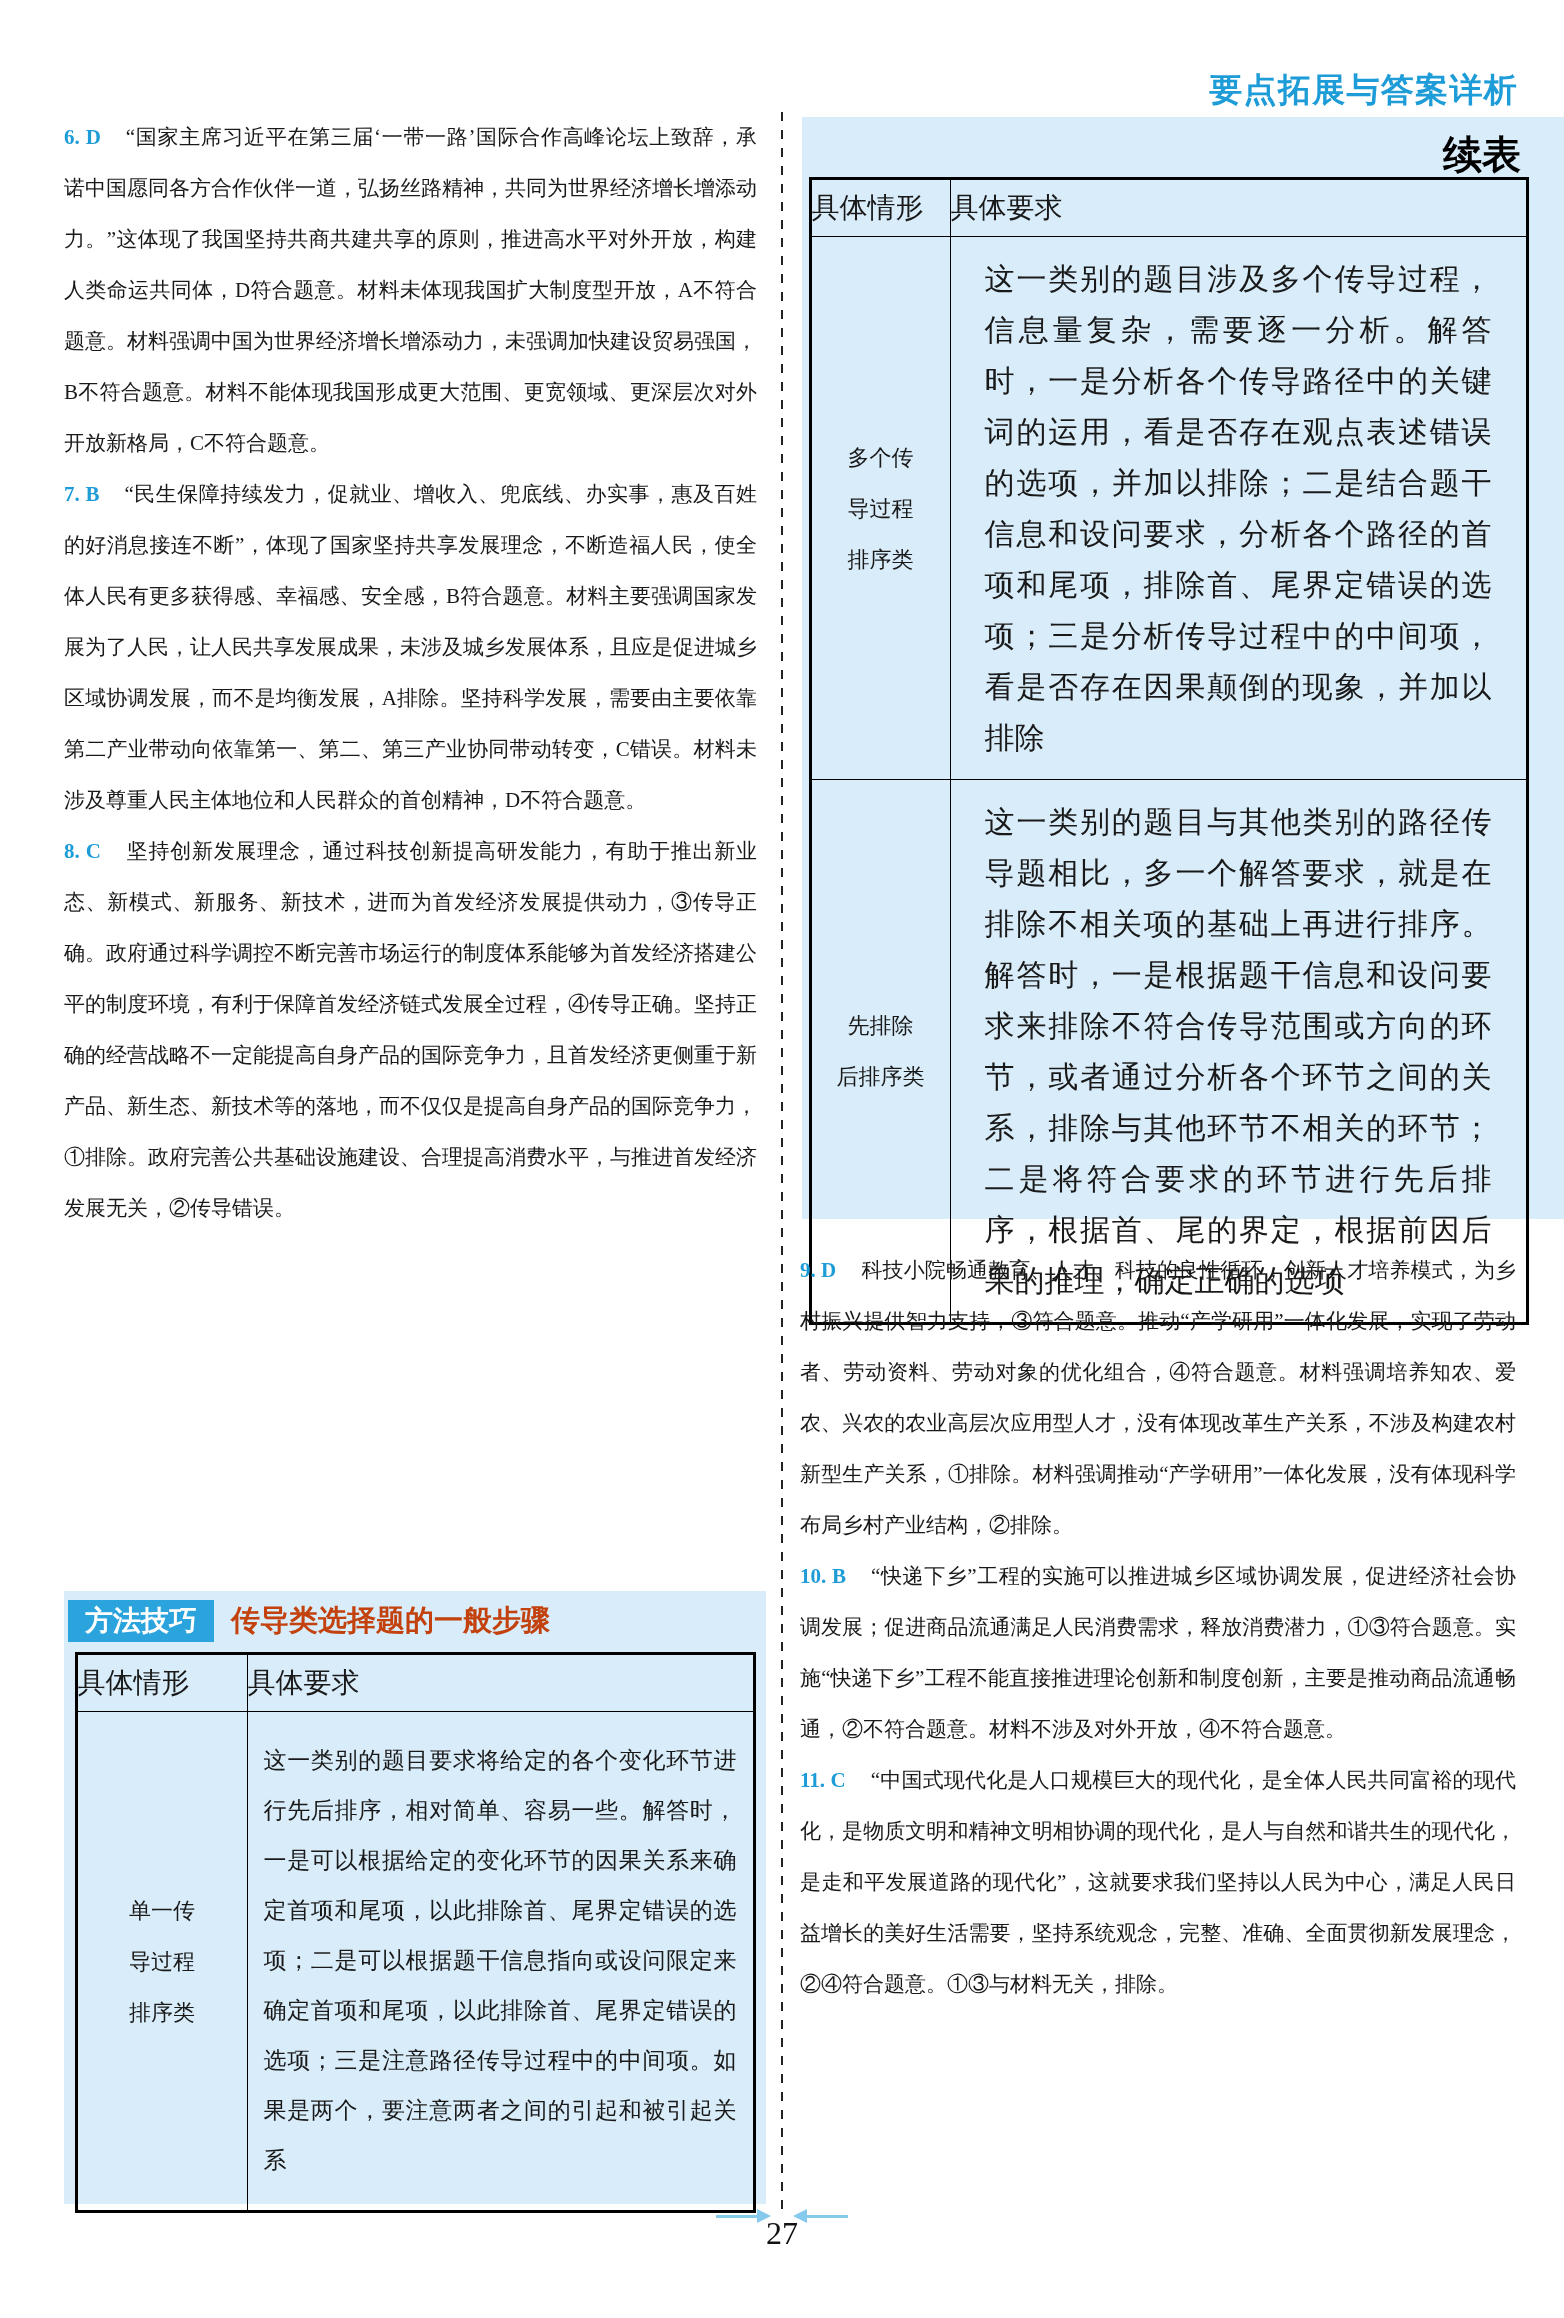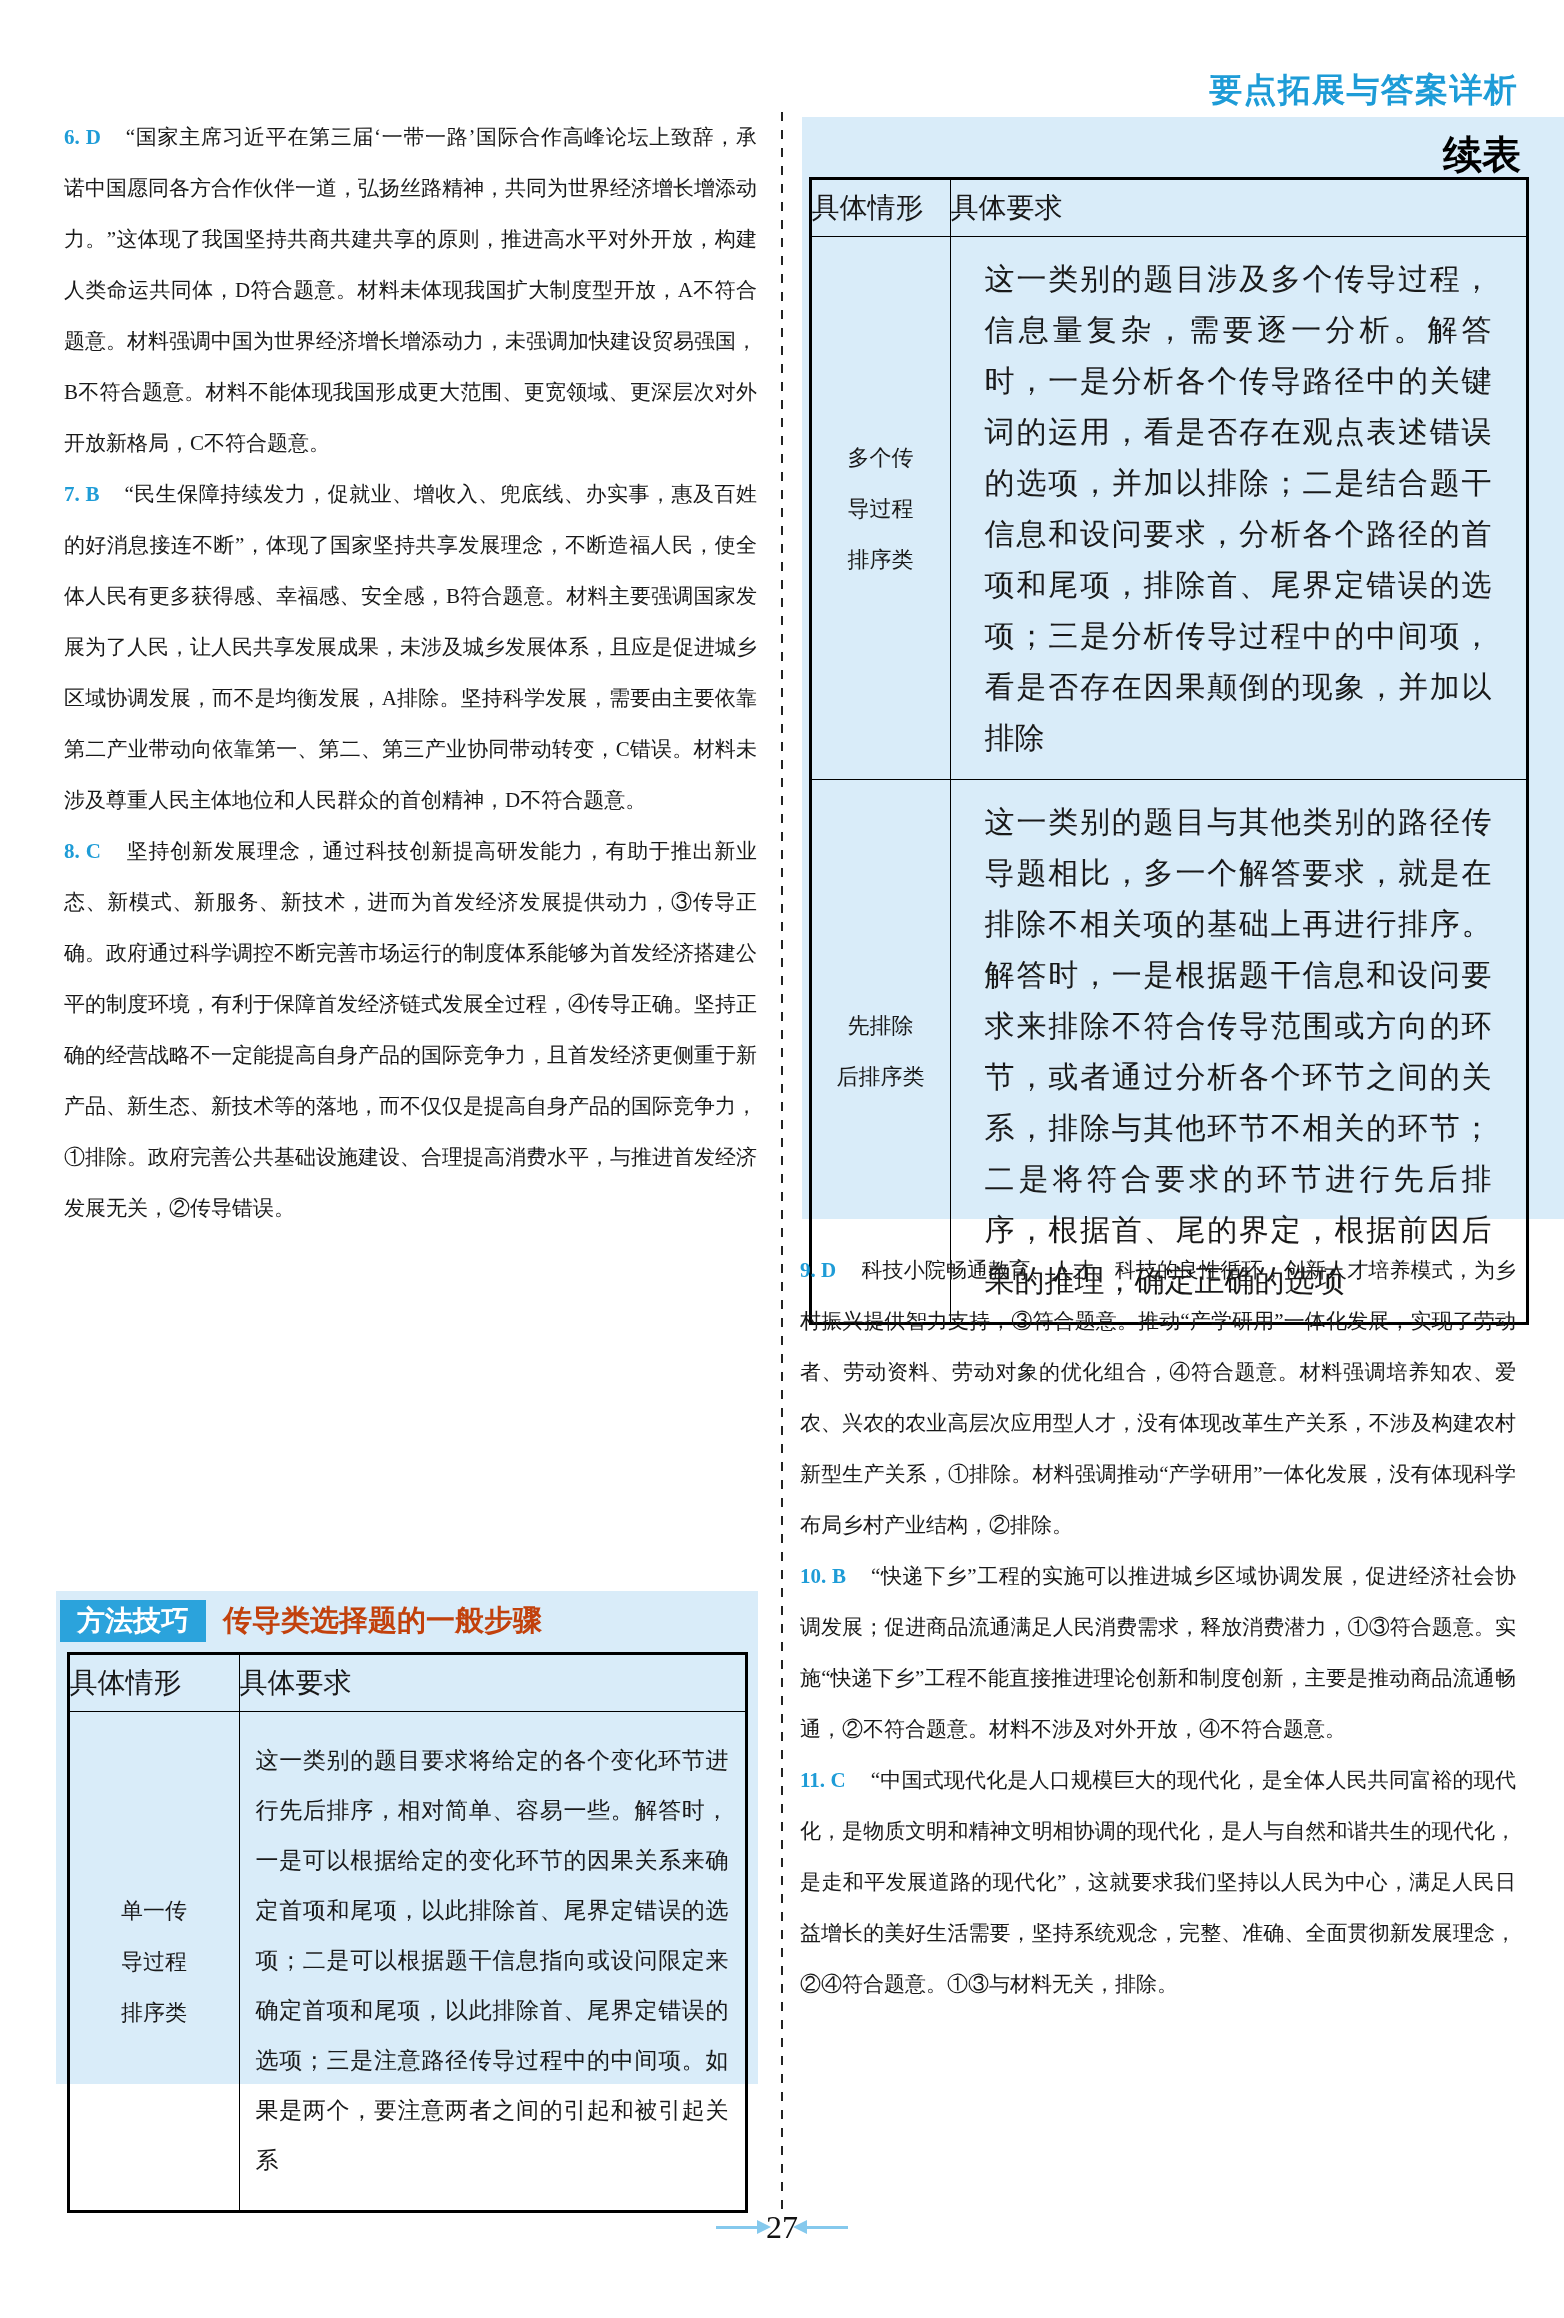--- a/index.html
+++ b/index.html
@@ -17,21 +17,21 @@
         background:repeating-linear-gradient(to bottom,#222 0 8.6px,transparent 8.6px 18px);}
 
   
   .ans{margin:0;font-size:21px;line-height:51px;text-align:justify;}
   .ansnum{font-weight:bold;color:#1e9cd7;margin-right:25px;white-space:nowrap;}
   .col-left-text{position:absolute;left:64px;top:112px;width:693px;}
   .col-right-text{position:absolute;left:800px;top:1245px;width:716px;}
 
   
   .right-panel{position:absolute;left:802px;top:117px;width:762px;height:1102px;background:#d9ecf9;}
-  .left-panel{position:absolute;left:56px;top:1591px;width:702px;height:493px;background:#d9ecf9;}
+  .left-panel{position:absolute;left:64px;top:1591px;width:702px;height:613px;background:#d9ecf9;}
 
   .xubiao{position:absolute;top:10.5px;right:43px;font-family:"Liberation Sans","DejaVu Sans",sans-serif;
         font-weight:bold;font-size:39px;color:#000;}
 
   
   .method-head{position:absolute;left:4px;top:8.6px;display:flex;align-items:center;}
   .method-badge{background:#2ba3dc;color:#ffffff;font-family:"Liberation Sans","DejaVu Sans",sans-serif;
         font-weight:bold;font-size:28px;line-height:42px;padding:0 17px;}
   .method-title{font-family:"Liberation Sans","DejaVu Sans",sans-serif;font-weight:bold;
         font-size:29px;color:#c2410c;margin-left:17px;}
@@ -47,21 +47,21 @@
   .tbl-right{position:absolute;left:6.6px;top:60px;width:720px;}
   .tbl-right col.c1{width:140px;}
   .tbl-right td.req{font-size:30px;line-height:51px;padding:16px 34px;}
 
   .tbl-left{position:absolute;left:10.5px;top:61px;width:681px;}
   .tbl-left col.c1{width:171px;}
   .tbl-left td.req{font-size:23px;line-height:50px;padding:24px 16px;}
 
   
   .footer{position:absolute;left:0;top:2209px;width:100%;text-align:center;}
-  .footer-inner{display:inline-flex;align-items:center;gap:8px;}
+  .footer-inner{display:inline-flex;align-items:flex-start;gap:8px;}
   .pgnum{font-size:32px;color:#111;}
   .arrow{display:inline-block;width:42px;height:2.6px;background:#85c9ed;position:relative;}
   .arrow.toright::after{content:'';position:absolute;right:-13px;top:-6px;width:0;height:0;
         border-left:14.5px solid #85c9ed;border-top:7.2px solid transparent;border-bottom:7.2px solid transparent;}
   .arrow.toleft::after{content:'';position:absolute;left:-13px;top:-6px;width:0;height:0;
         border-right:14.5px solid #85c9ed;border-top:7.2px solid transparent;border-bottom:7.2px solid transparent;}
 </style>
 </head>
 <body>
 

